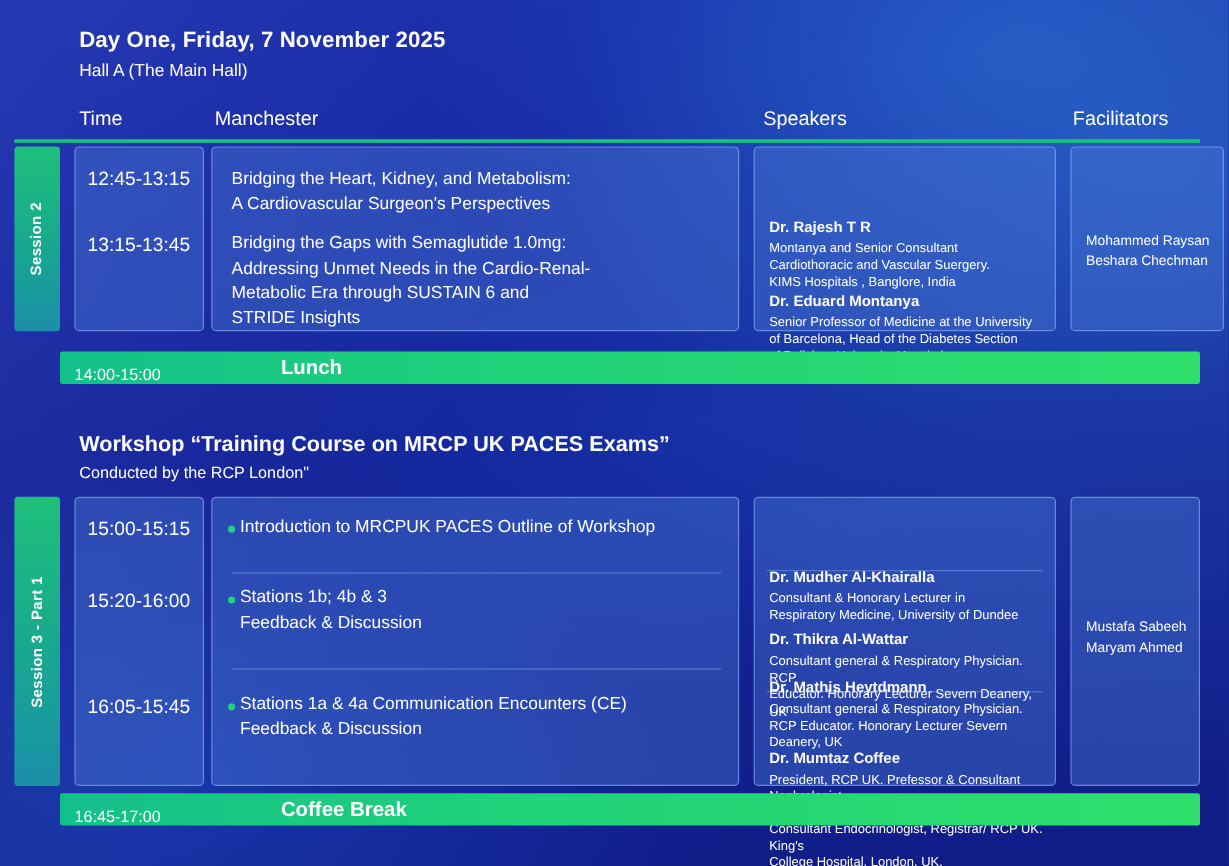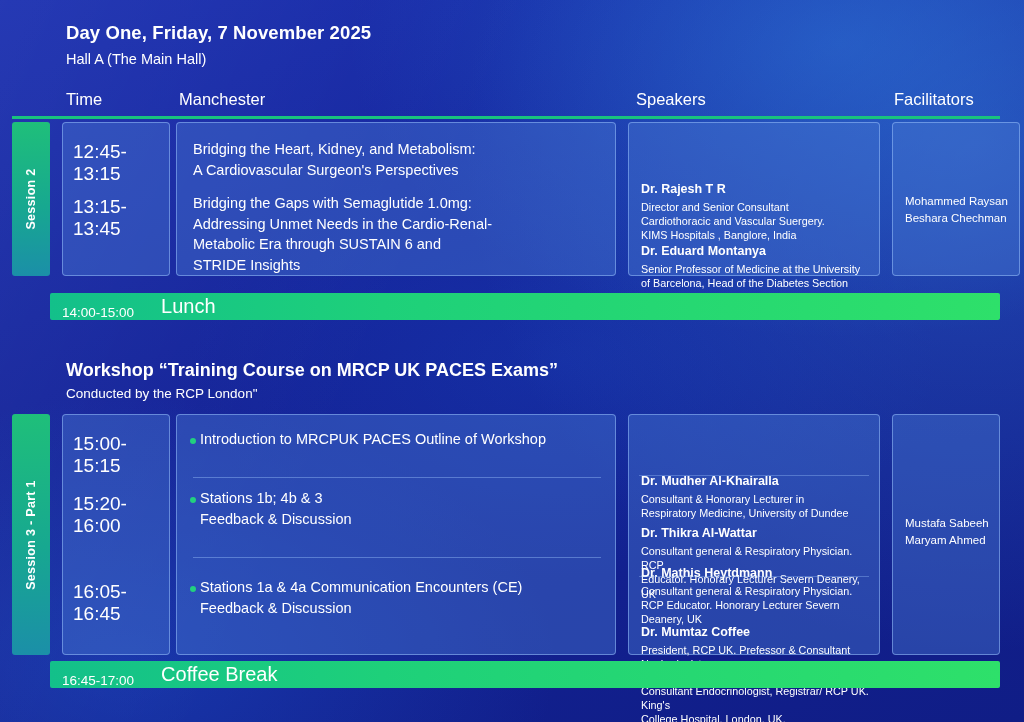--- a/index.html
+++ b/index.html
@@ -65,21 +65,21 @@
   .card {
     position: absolute;
     background: rgba(74,122,212,0.42);
     border: 1px solid rgba(150,190,250,0.55);
     border-radius: 4px;
   }
   .time-card { }
   .time-row {
     position: absolute;
     left: 10px;
-    font-size: 19px;
+    font-size: 16px;
     color: #ffffff;
   }
   .act-text {
     position: absolute;
     font-size: 14.5px;
     line-height: 1.42;
     color: #ffffff;
   }
   .spk-block { position: absolute; left: 12px; margin-top: 44px; }
   .spk-name { font-size: 12.5px; font-weight: bold; line-height: 1.35; }
@@ -88,21 +88,21 @@
 
   
   .green-bar {
     position: absolute;
     height: 27px;
     background: linear-gradient(90deg, #13c08a 0%, #1ed07a 35%, #2ee06a 100%);
     border-radius: 2px;
     display: flex; align-items: center;
   }
   .green-bar .gb-time { margin-left: 12px; font-size: 13.5px; color: #ffffff; margin-top: 11px; }
-  .green-bar .gb-label { margin-left: 27px; font-size: 20px; color: #ffffff; font-weight: normal; }
+  .green-bar .gb-label { margin-left: 100px; font-size: 17px; color: #ffffff; font-weight: bold; }
 
   
   .ws-head { position: absolute; left: 66px; top: 360px; }
   .ws-title { font-size: 18px; font-weight: bold; }
   .ws-sub { font-size: 13.5px; margin-top: 5px; }
 
   
   .bullet {
     position: absolute;
     width: 6px; height: 6px; border-radius: 50%;
@@ -152,21 +152,21 @@
 A Cardiovascular Surgeon's Perspectives</div>
     <div class="act-text" style="left:16px; top:70px; width:415px; white-space:pre-line;">Bridging the Gaps with Semaglutide 1.0mg:
 Addressing Unmet Needs in the Cardio-Renal-
 Metabolic Era through SUSTAIN 6 and
 STRIDE Insights</div>
   </div>
 
   <div class="card" style="left:628px; top:122px; width:252px; height:154px;">
     <div class="spk-block" style="top:14px; width:230px;">
       <div class="spk-name">Dr. Rajesh T R</div>
-      <div class="spk-desc" style="white-space:pre-line; margin-top:2px;">Director and Senior Consultant
+      <div class="spk-desc" style="white-space:pre-line; margin-top:2px;">Montanya and Senior Consultant
 Cardiothoracic and Vascular Suergery.
 KIMS Hospitals , Banglore, India</div>
     </div>
     <div class="spk-block" style="top:76px; width:232px;">
       <div class="spk-name">Dr. Eduard Montanya</div>
       <div class="spk-desc" style="white-space:pre-line; margin-top:2px;">Senior Professor of Medicine at the University
 of  Barcelona, Head of the Diabetes Section
 of Bellvitge University Hospital</div>
     </div>
   </div>
@@ -186,21 +186,21 @@
     <div class="ws-sub">Conducted by the RCP London"</div>
   </div>
 
   <div class="sess-tab" style="left:12px; top:414px; height:241px;">
     <span>Session 3 - Part 1</span>
   </div>
 
   <div class="card time-card" style="left:62px; top:414px; width:108px; height:241px;">
     <div class="time-row" style="top:18px;">15:00-15:15</div>
     <div class="time-row" style="top:78px;">15:20-16:00</div>
-    <div class="time-row" style="top:166px;">16:05-16:45</div>
+    <div class="time-row" style="top:166px;">16:05-15:45</div>
   </div>
 
   <div class="card" style="left:176px; top:414px; width:440px; height:241px;">
     <div class="bullet" style="left:13px; top:23px;"></div>
     <div class="act-text" style="left:23px; top:14px; width:400px; white-space:pre-line;">Introduction to MRCPUK PACES Outline of Workshop</div>
 
     <div class="divider" style="left:16px; top:62px; width:408px;"></div>
 
     <div class="bullet" style="left:13px; top:82px;"></div>
     <div class="act-text" style="left:23px; top:73px; width:400px; white-space:pre-line;">Stations 1b; 4b &amp; 3

